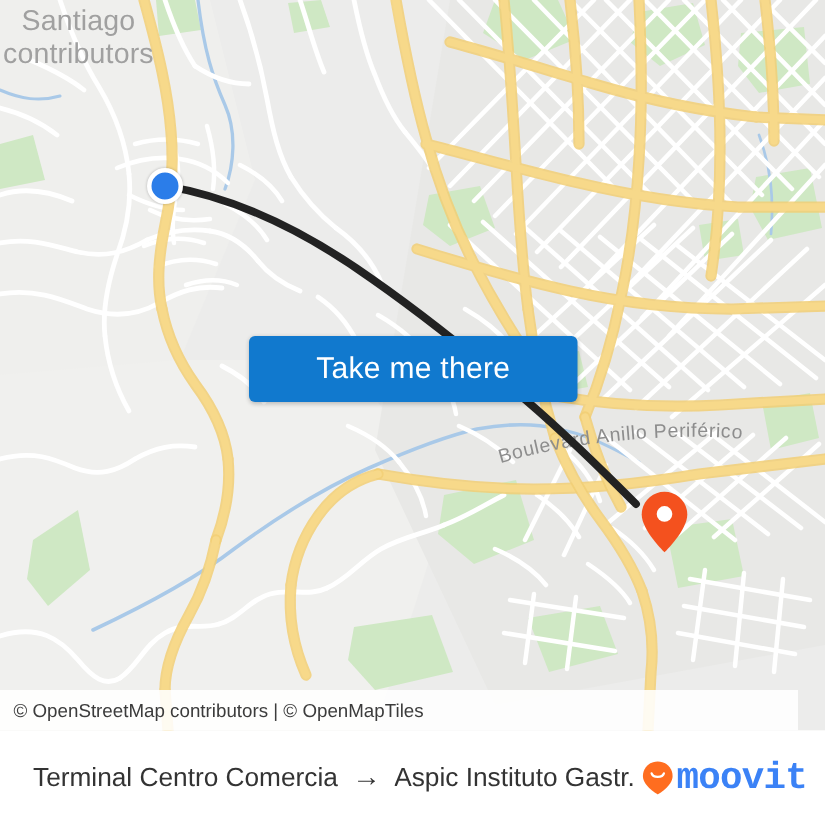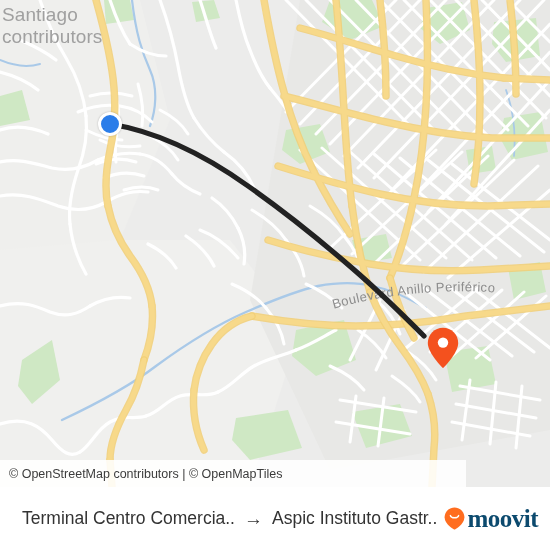--- a/index.html
+++ b/index.html
@@ -80,21 +80,21 @@
     align-items: center;
     justify-content: center;
     padding: 0;
   }
 
   
   .attribution-bar {
     position: absolute;
     left: 0;
     top: 460px;
-    width: 466px;
+    width: 532px;
     height: 27px;
     display: flex;
     align-items: center;
     background: rgba(255,255,255,0.88);
   }
   .attribution-text {
     font-size: 12.5px;
     color: #3c3c3c;
     padding-left: 9px;
     white-space: nowrap;
@@ -142,40 +142,41 @@
   }
   .brand-pin {
     width: 21px;
     height: 23px;
     margin-right: 2px;
     flex: 0 0 auto;
   }
   .brand-word {
     font-size: 25px;
     font-weight: bold;
-    color: #0c4a6e;
+    color: #3b82f6;
     letter-spacing: -0.5px;
-    font-family: Liberation Serif, serif;
+    font-family: Liberation Mono, monospace;
     line-height: 1;
   }
 
   
   .map-label {
     position: absolute;
     font-family: "Liberation Sans", sans-serif;
     color: #9b9b9b;
     white-space: nowrap;
     pointer-events: none;
   }
   .label-santiago {
     left: 2px;
     top: 4px;
     font-size: 19px;
     color: #a0a0a0;
     letter-spacing: 0.1px;
+    text-align: center;
   }
   .label-santiago div { line-height: 1.18; }
   .label-pedregal {
     left: 448px;
     top: 390px;
     font-size: 11.5px;
     letter-spacing: 1.1px;
     color: #9a9a9a;
     text-align: center;
   }
@@ -436,20 +437,21 @@
 
     <div class="origin-marker"></div>
 
     <div class="dest-marker">
       <svg width="32" height="42" viewBox="0 0 32 42">
         <path d="M16 0.8 C7.6 0.8 0.8 7.6 0.8 16 C0.8 26.5 16 41.2 16 41.2 C16 41.2 31.2 26.5 31.2 16 C31.2 7.6 24.4 0.8 16 0.8 Z" fill="#f4511e"></path>
         <circle cx="16" cy="15.6" r="5.2" fill="#ffffff"></circle>
       </svg>
     </div>
 
+    <button class="cta-button">Take me there</button>
 
     <div class="attribution-bar">
       <span class="attribution-text">© OpenStreetMap contributors | © OpenMapTiles</span>
     </div>
   </div>
 
   <div class="footer">
     <div class="footer-route">
       <span class="stop-name">Terminal Centro Comercia...</span>
       <span class="route-arrow">→</span>

